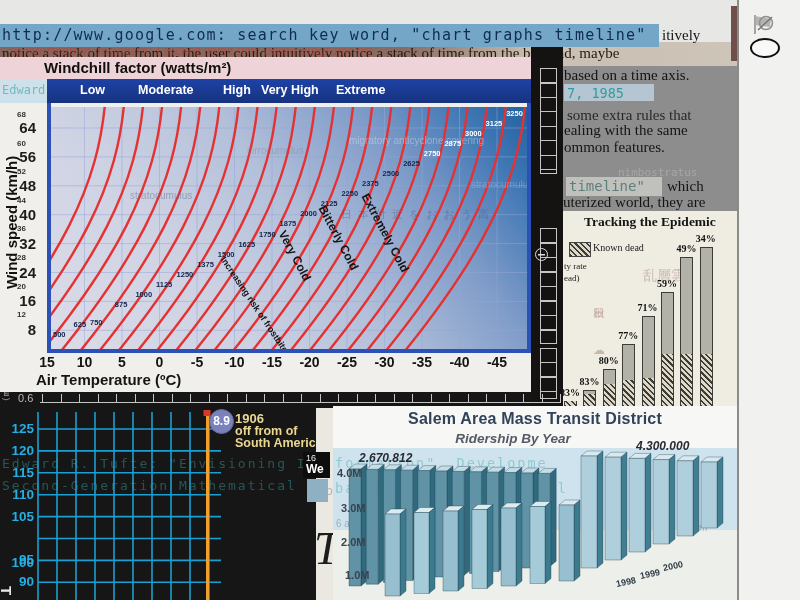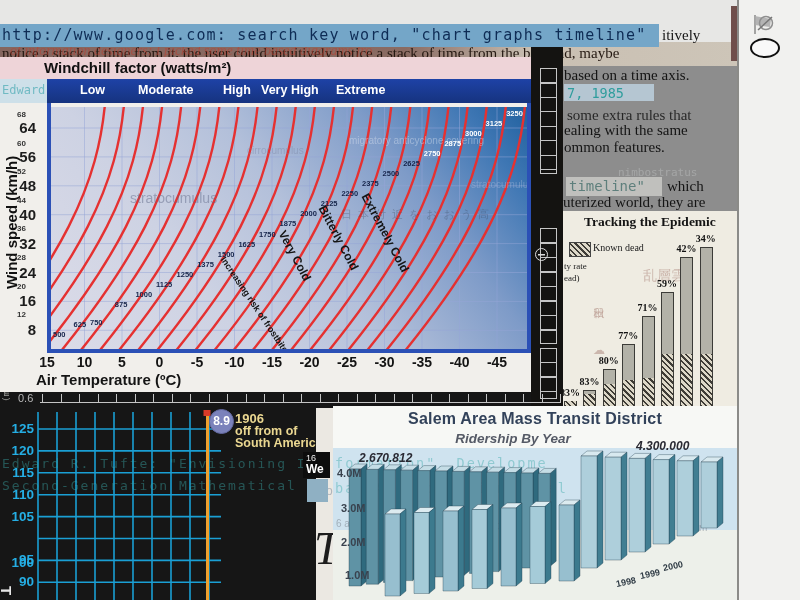--- a/index.html
+++ b/index.html
@@ -279,21 +279,21 @@
           <path d="M 321.40000000000003 -3 C 314.40000000000003 70, 287.40000000000003 150, 153.40000000000003 300" fill="none" stroke="#e53131" stroke-width="2.4"></path>
           <path d="M 340.5 -3 C 333.5 70, 306.5 150, 172.5 300" fill="none" stroke="#e53131" stroke-width="2.4"></path>
           <path d="M 359.6 -3 C 352.6 70, 325.6 150, 191.60000000000002 300" fill="none" stroke="#e53131" stroke-width="2.4"></path>
           <path d="M 378.70000000000005 -3 C 371.70000000000005 70, 344.70000000000005 150, 210.70000000000005 300" fill="none" stroke="#e53131" stroke-width="2.4"></path>
           <path d="M 397.8 -3 C 390.8 70, 363.8 150, 229.8 300" fill="none" stroke="#e53131" stroke-width="2.4"></path>
           <path d="M 416.90000000000003 -3 C 409.90000000000003 70, 382.90000000000003 150, 248.90000000000003 300" fill="none" stroke="#e53131" stroke-width="2.4"></path>
           <path d="M 436 -3 C 429 70, 402 150, 268 300" fill="none" stroke="#e53131" stroke-width="2.4"></path>
           <path d="M 455.1 -3 C 448.1 70, 421.1 150, 287.1 300" fill="none" stroke="#e53131" stroke-width="2.4"></path>
           <path d="M 474.20000000000005 -3 C 467.20000000000005 70, 440.20000000000005 150, 306.20000000000005 300" fill="none" stroke="#e53131" stroke-width="2.4"></path>
         </svg>
-      <span class="wc-ghost" style="left:79px;top:83px;font-size:14px;color:rgba(90,100,130,.45)">stratocumulus</span>
+      <span class="wc-ghost" style="left:79px;top:83px;font-size:10px;color:rgba(90,100,130,.45)">stratocumulus</span>
       <span class="wc-ghost" style="left:196px;top:38px;font-size:10px;color:rgba(120,130,160,.4)">cirrocumulus</span>
       <span class="wc-ghost" style="left:420px;top:72px;font-size:10px;color:rgba(190,200,225,.35)">stratocumulu</span>
       <span class="wc-ghost" style="left:298px;top:28px;font-size:10px;color:rgba(230,235,245,.4)">migratory anticyclone covering</span>
       <span class="wc-ghost" style="left:290px;top:100px;font-size:11px;letter-spacing:6px;color:rgba(60,70,90,.35)">日本付近をおおう高</span>
       <span class="wc-zone" style="left:237px;top:121px">Very Cold</span>
       <span class="wc-zone" style="left:277px;top:96px">Bitterly Cold</span>
       <span class="wc-zone" style="left:320px;top:84px">Extremely Cold</span>
       <span class="wc-zone" id="wc-risk" style="left:176px;top:148px">Increasing risk of frostbite</span>
     <span class="wc-iso" style="position: absolute; left: 2px; top: 223px; color: rgb(21, 36, 74);">500</span>
         <span class="wc-iso" style="position: absolute; left: 22.6px; top: 212.95px; color: rgb(21, 36, 74);">625</span>
@@ -382,21 +382,21 @@
           <span class="epi-hatch" style="position: absolute; height: 29px;"></span>
         </span>
         <span class="epi-lab" style="position: absolute; left: 71.6px; top: 91px;">71%</span>
         <span class="epi-bar" style="position: absolute; left: 98px; top: 81px; height: 116px;">
           <span class="epi-hatch" style="position: absolute; height: 53px;"></span>
         </span>
         <span class="epi-lab" style="position: absolute; left: 91px; top: 67px;">59%</span>
         <span class="epi-bar" style="position: absolute; left: 117.4px; top: 46px; height: 151px;">
           <span class="epi-hatch" style="position: absolute; height: 53px;"></span>
         </span>
-        <span class="epi-lab" style="position: absolute; left: 110.4px; top: 32px;">42%</span>
+        <span class="epi-lab" style="position: absolute; left: 110.4px; top: 32px;">49%</span>
         <span class="epi-bar" style="position: absolute; left: 136.8px; top: 36px; height: 161px;">
           <span class="epi-hatch" style="position: absolute; height: 53px;"></span>
         </span>
         <span class="epi-lab" style="position: absolute; left: 129.8px; top: 22px;">34%</span>
       </div>
   </div>
 
   <div id="salem-panel" class="abs">
     <div id="sa-sky" class="abs"></div>
     <div id="sa-floor" class="abs"></div>

